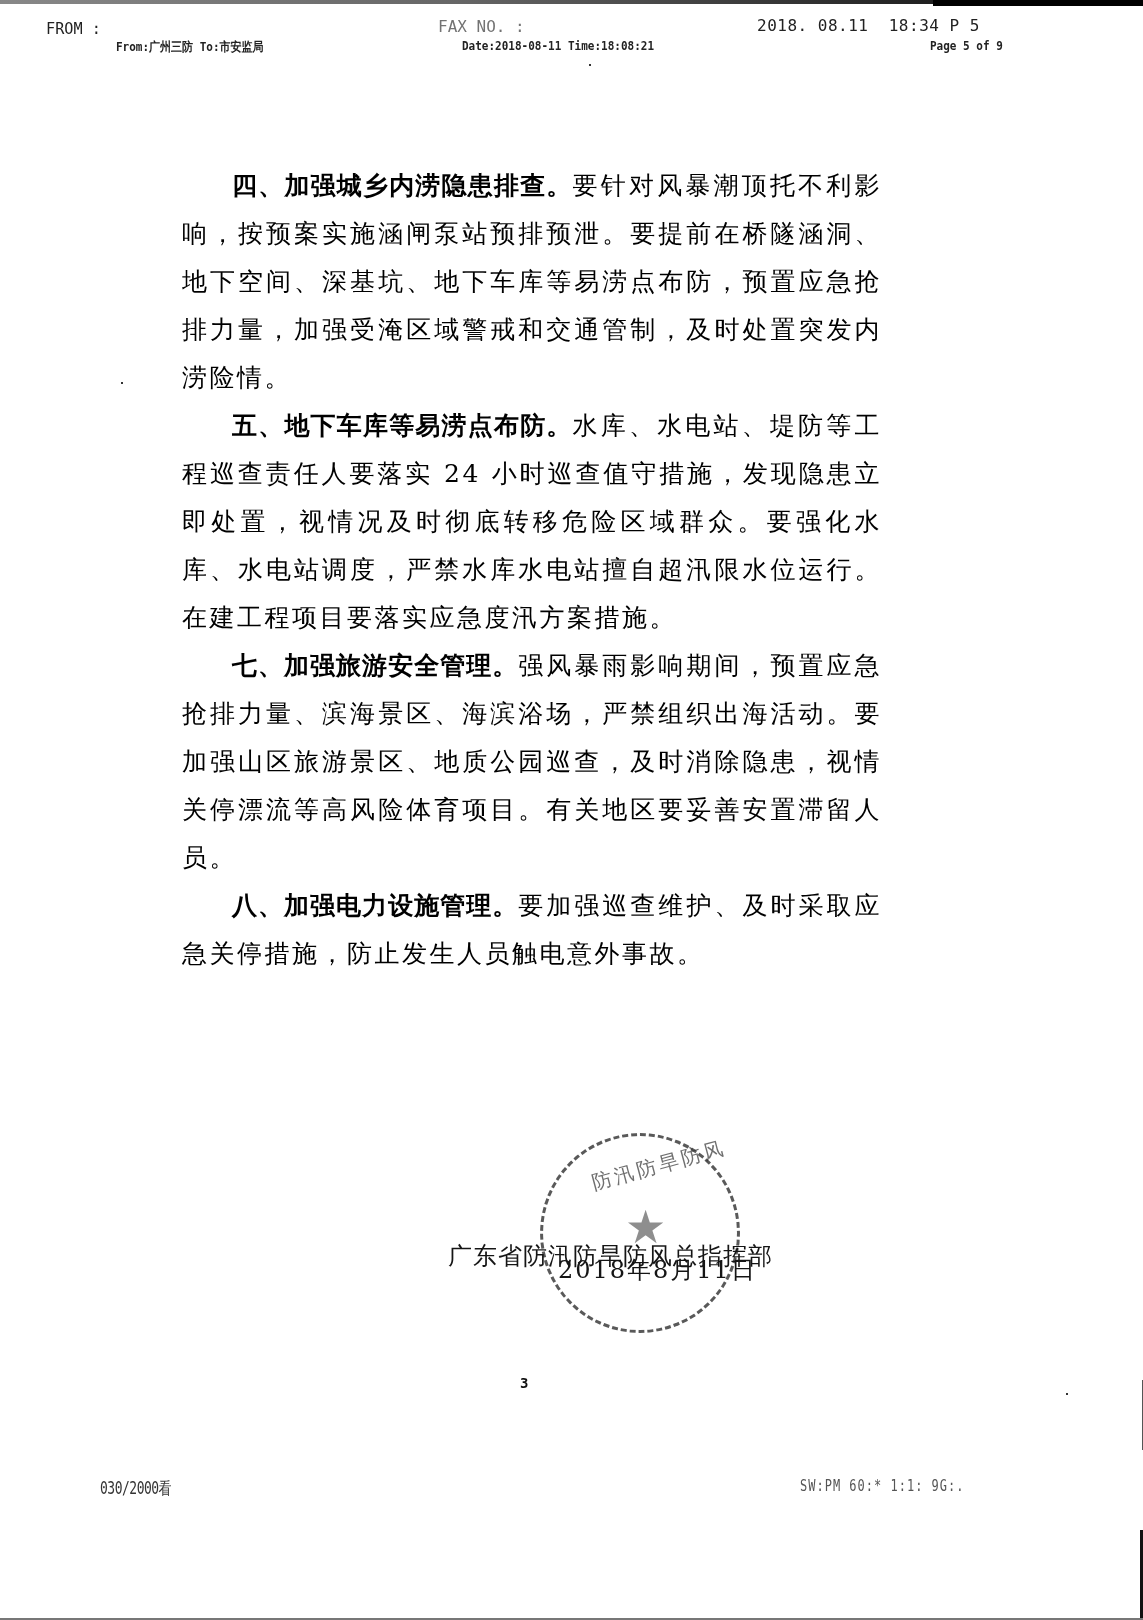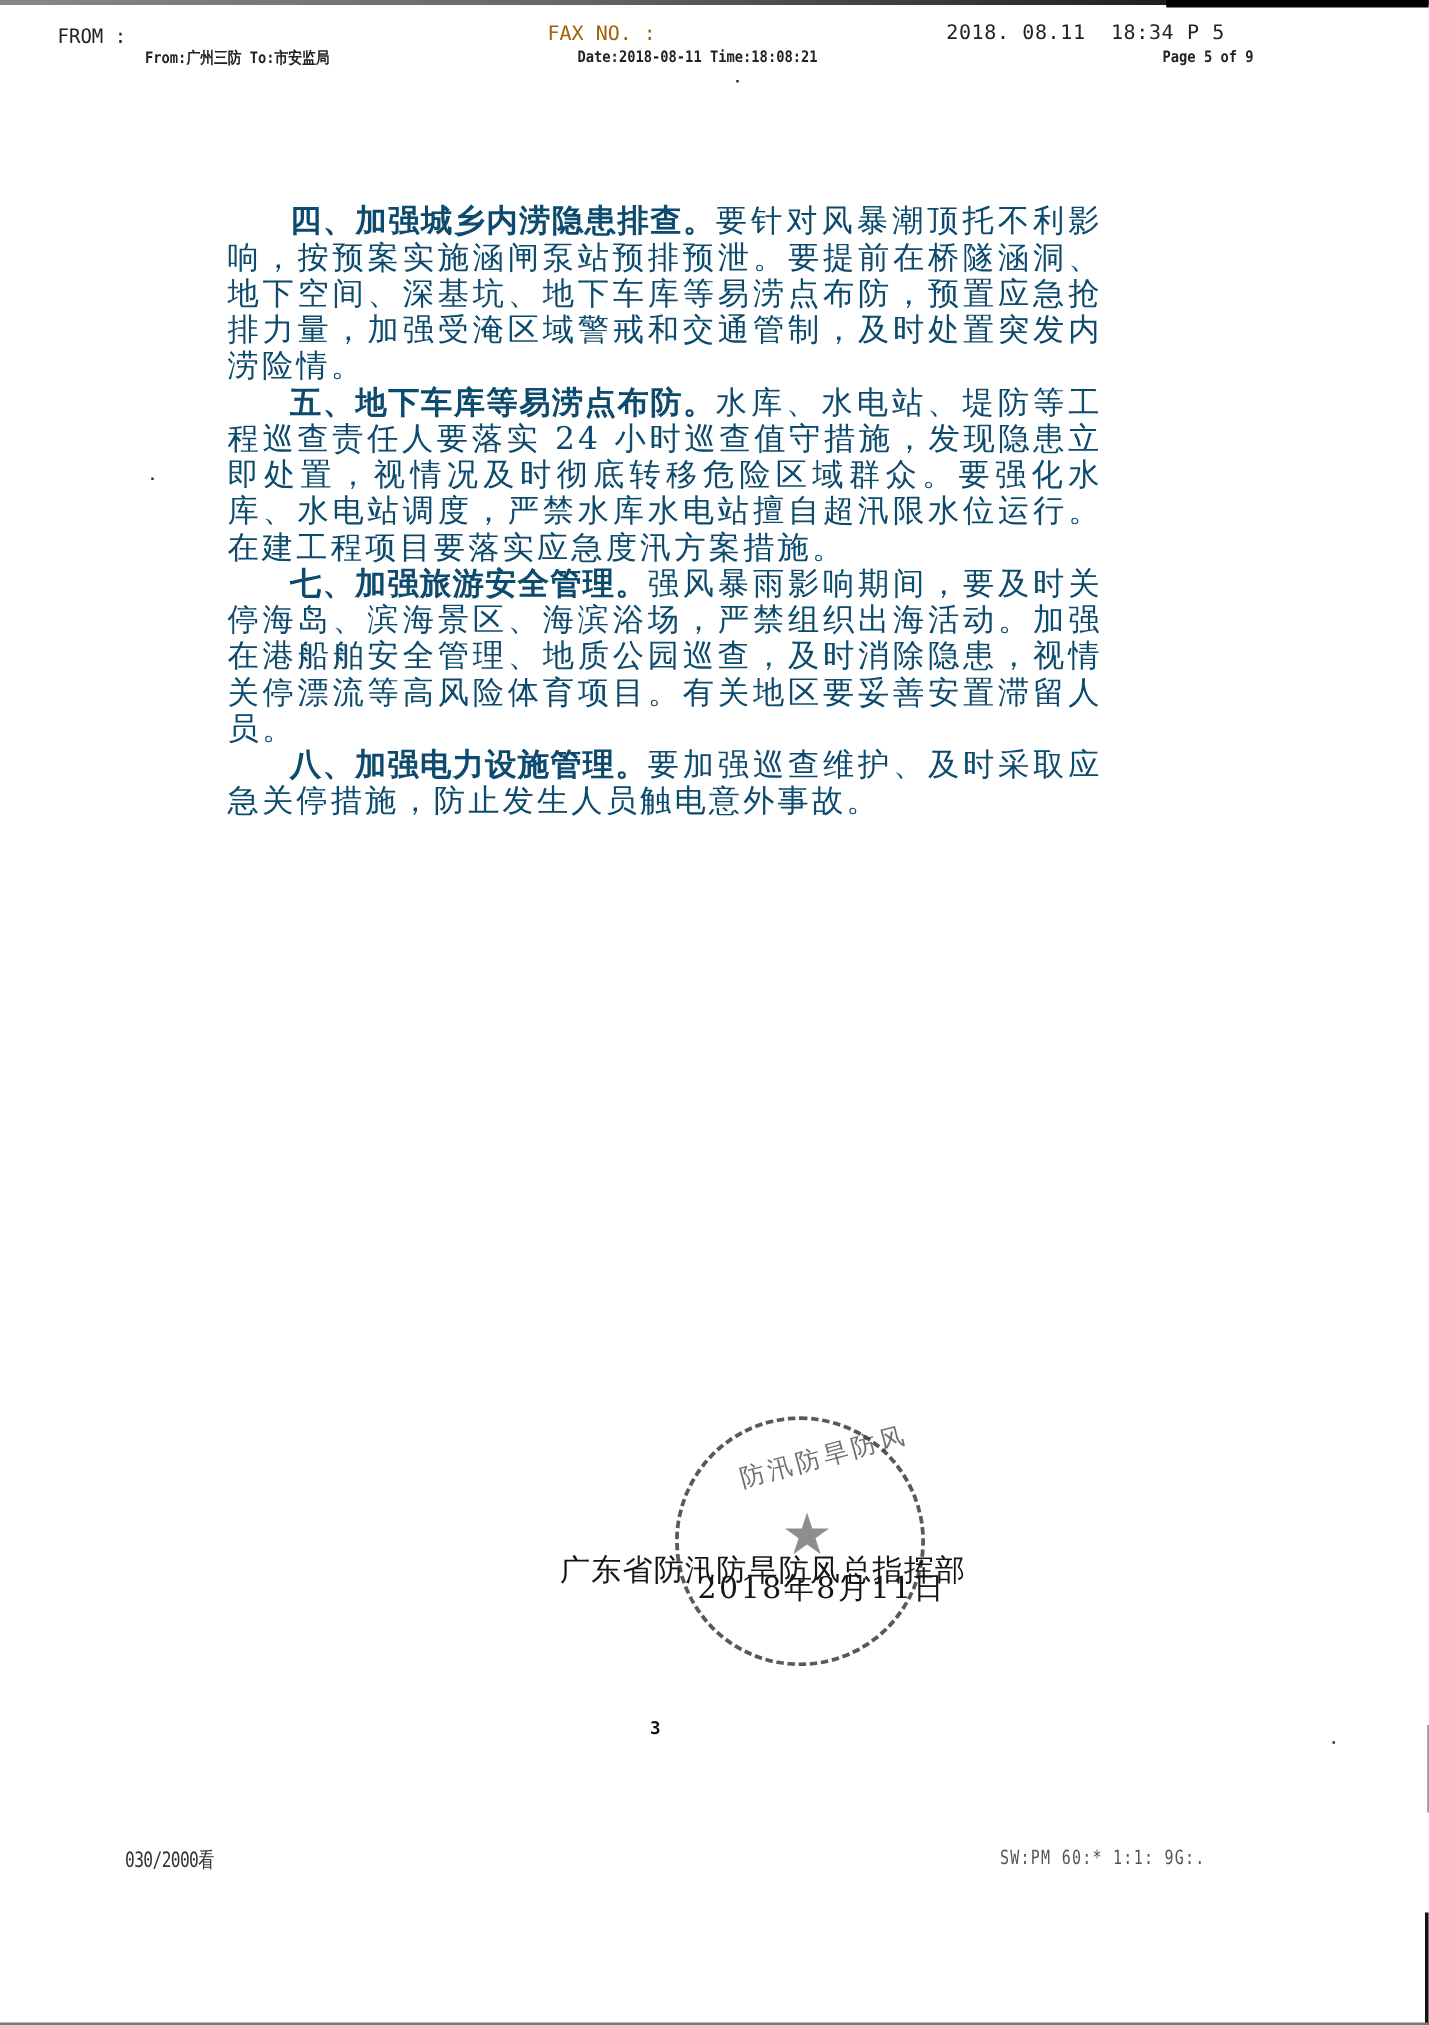--- a/index.html
+++ b/index.html
@@ -24,38 +24,38 @@
       position: absolute; left: 0; bottom: 0; width: 1143px; height: 2px; background: #777;
     }
 
     .fax-header { position: absolute; left: 0; top: 0; width: 1143px; height: 70px; }
     .fax-from-label {
       position: absolute; left: 46px; top: 19px; font-family: "DejaVu Sans Mono", monospace;
       font-size: 16px; letter-spacing: 0px; color: #222; transform: scaleX(0.95); transform-origin: left;
     }
     .fax-no-label {
       position: absolute; left: 438px; top: 17px; font-family: "DejaVu Sans Mono", monospace;
-      font-size: 16px; color: #a16207;
+      font-size: 16px; color: #737373;
     }
     .fax-stamp {
       position: absolute; left: 757px; top: 16px; font-family: "DejaVu Sans Mono", monospace;
       font-size: 16px; color: #222; letter-spacing: 0.5px; white-space: pre;
     }
     .fax-sub {
       position: absolute; top: 38px; font-family: "DejaVu Sans Mono", monospace;
       font-size: 11px; font-weight: bold; color: #222; transform: scaleY(1.15); transform-origin: top;
       white-space: pre;
     }
     .fax-sub.from { left: 116px; }
     .fax-sub.date { left: 462px; }
     .fax-sub.page { left: 930px; }
 
     .doc-body {
       position: absolute; left: 182px; top: 162px; width: 700px;
-      font-family: "DejaVu Serif", serif; font-size: 25px; line-height: 29px; color: #0c4a6e;
+      font-family: "DejaVu Serif", serif; font-size: 25px; line-height: 48px; color: #000000;
     }
     .para { text-indent: 2em; text-align: justify; letter-spacing: 2.5px; margin: 0; }
     .para .heading { font-family: "DejaVu Sans", sans-serif; font-weight: bold; letter-spacing: 0.5px; }
 
     .signature {
       position: absolute; left: 448px; top: 1208px; width: 380px; font-family: "DejaVu Serif", serif;
       font-size: 24px; color: #151515;
     }
     .sig-org { position: absolute; left: 0; top: 0; letter-spacing: 1px; white-space: nowrap; margin-top: 32px; }
     .sig-date { position: absolute; left: 62px; top: 46px; letter-spacing: 2px; white-space: nowrap; margin-left: 48px; }
@@ -111,21 +111,21 @@
 <div class="scan-dot" style="left:1066px; top:1393px;"></div>
 
 <div class="doc-body">
   <p class="para">
     <span class="heading">四、加强城乡内涝隐患排查。</span><span>要针对风暴潮顶托不利影响，按预案实施涵闸泵站预排预泄。要提前在桥隧涵洞、地下空间、深基坑、地下车库等易涝点布防，预置应急抢排力量，加强受淹区域警戒和交通管制，及时处置突发内涝险情。</span>
   </p>
   <p class="para">
     <span class="heading">五、地下车库等易涝点布防。</span><span>水库、水电站、堤防等工程巡查责任人要落实 24 小时巡查值守措施，发现隐患立即处置，视情况及时彻底转移危险区域群众。要强化水库、水电站调度，严禁水库水电站擅自超汛限水位运行。在建工程项目要落实应急度汛方案措施。</span>
   </p>
   <p class="para">
-    <span class="heading">七、加强旅游安全管理。</span><span>强风暴雨影响期间，要及时关停海岛、滨海景区、海滨浴场，严禁组织出海活动。加强在港船舶安全管理、地质公园巡查，及时消除隐患，视情关停漂流等高风险体育项目。有关地区要妥善安置滞留人员。</span>
+    <span class="heading">七、加强旅游安全管理。</span><span>强风暴雨影响期间，预置应急抢排力量、滨海景区、海滨浴场，严禁组织出海活动。要加强山区旅游景区、地质公园巡查，及时消除隐患，视情关停漂流等高风险体育项目。有关地区要妥善安置滞留人员。</span>
   </p>
   <p class="para">
     <span class="heading">八、加强电力设施管理。</span><span>要加强巡查维护、及时采取应急关停措施，防止发生人员触电意外事故。</span>
   </p>
 </div>
 
 <div class="seal"></div>
 <span class="seal-arc">防汛防旱防风</span>
 <span class="seal-star">★</span>
 

